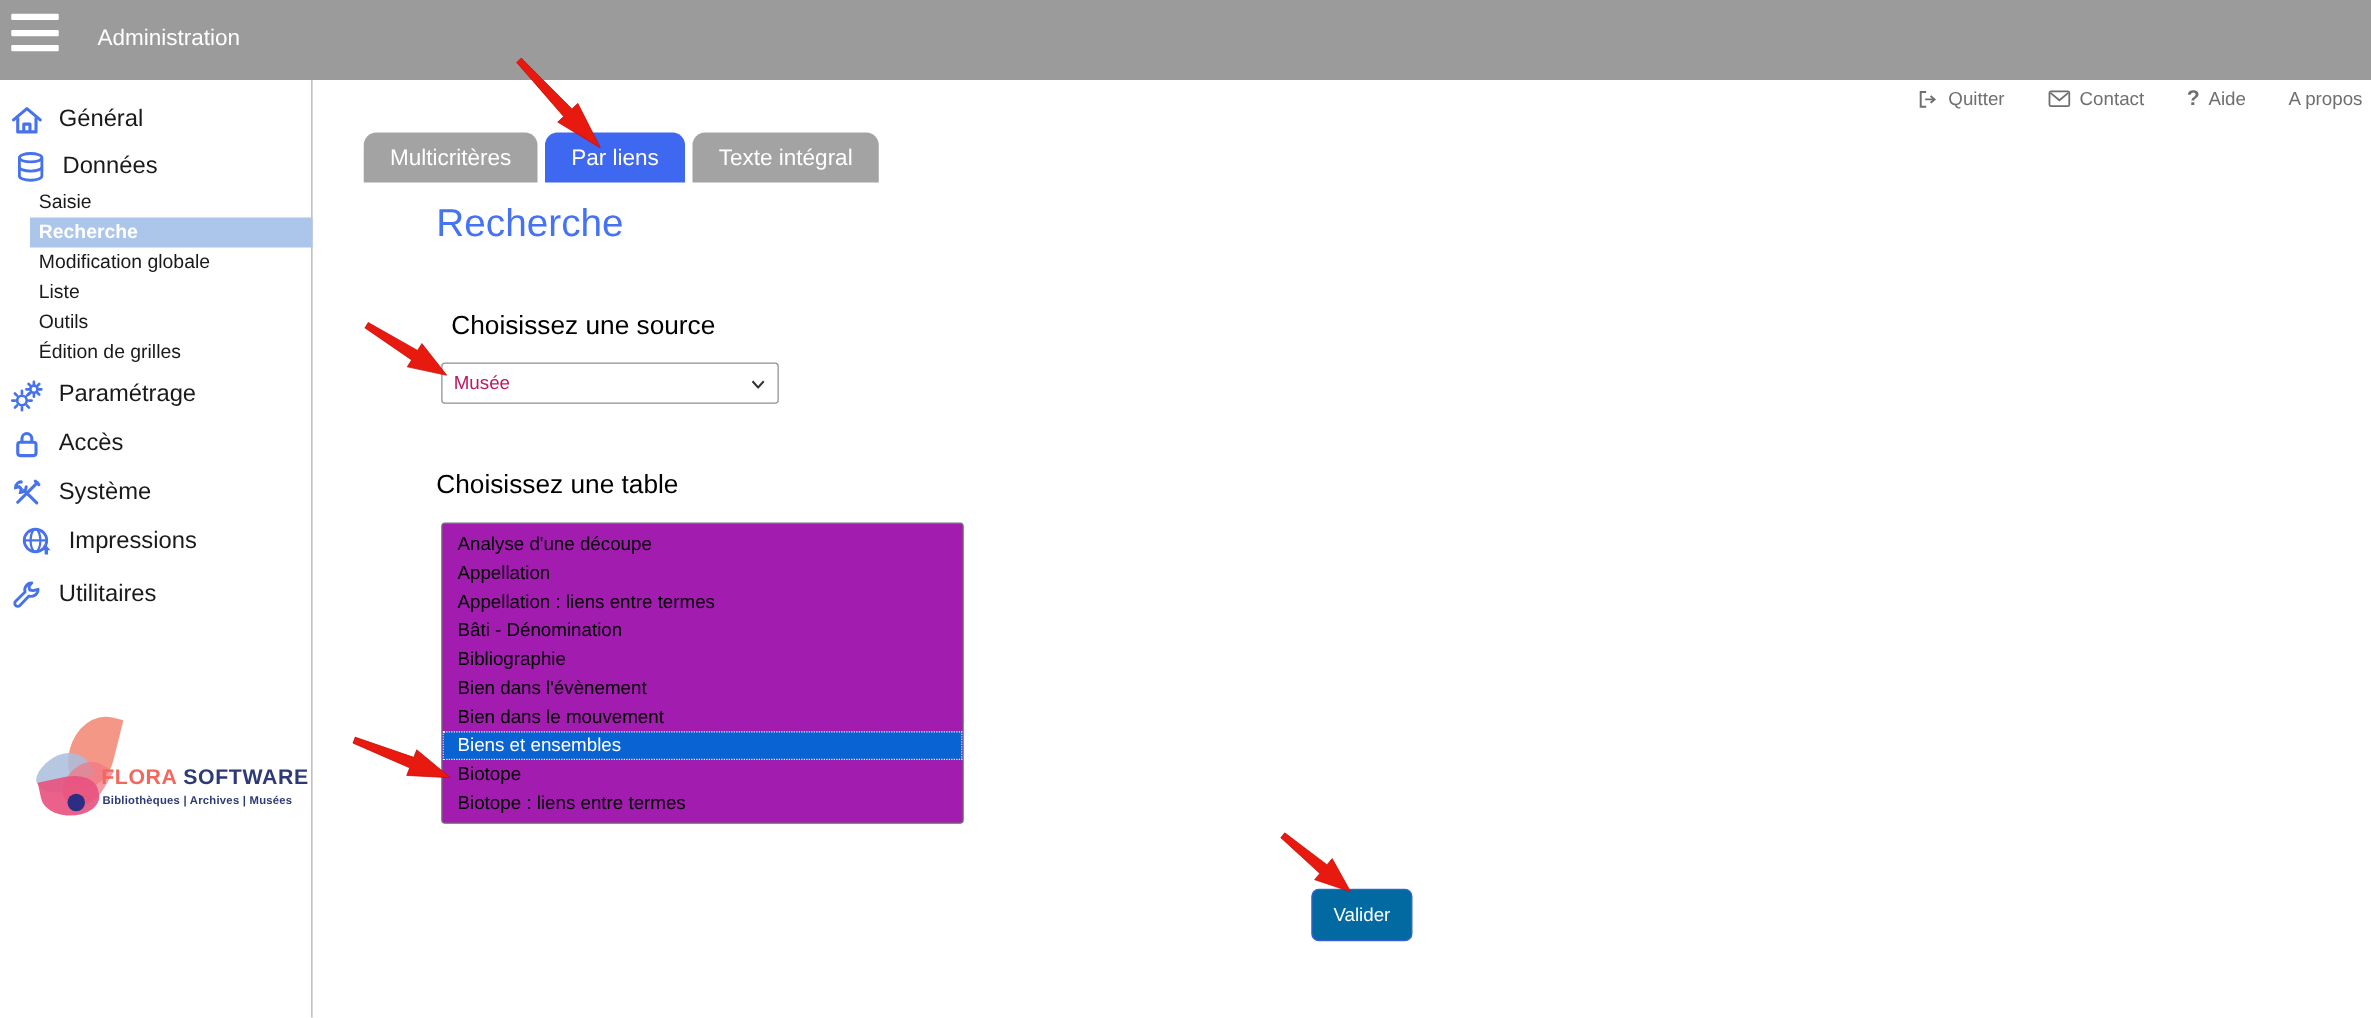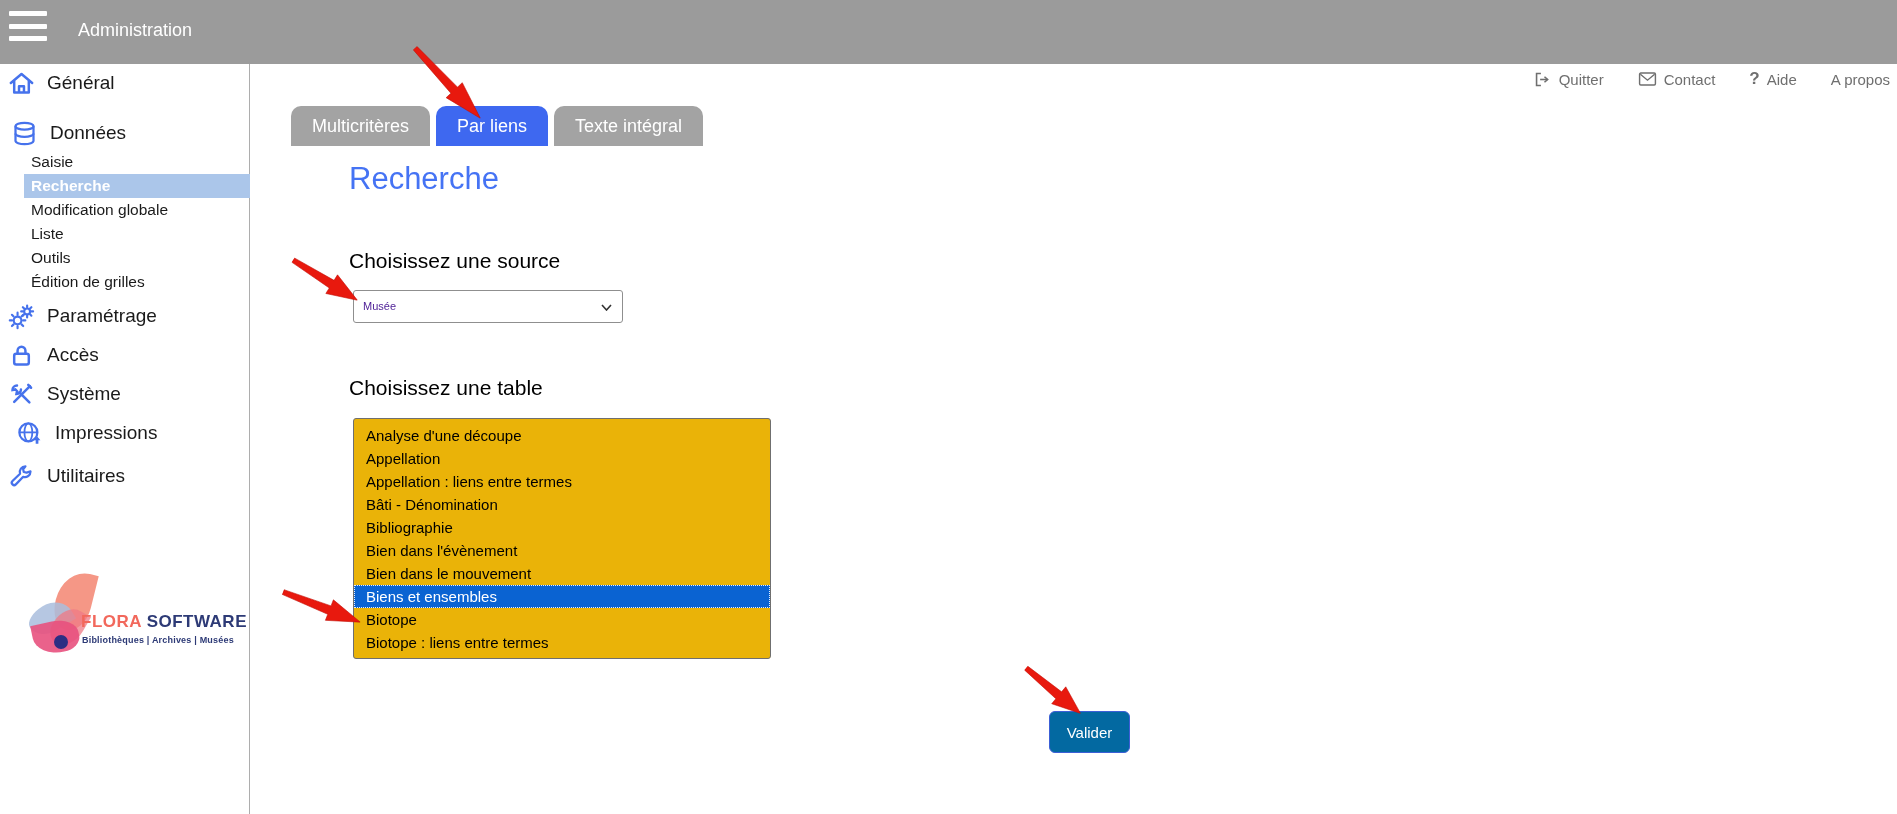--- a/index.html
+++ b/index.html
@@ -58,29 +58,29 @@
   
   .tabs { position:absolute; left:291px; top:106px; display:flex; gap:6px; }
   .tab { height:40px; line-height:40px; padding:0 21px; background:#a3a3a3; color:#fff;
     font-size:18px; border-radius:10px 10px 0 0; cursor:pointer; white-space:nowrap; }
   .tab.active { background:#3e68f0; }
 
   .page-title { position:absolute; left:349px; top:161px; font-size:31px;
     color:#4573f4; font-weight:400; }
 
   .field-label { position:absolute; left:349px; font-size:21px; color:#000; }
-  .lbl-source { top:249px; } .lbl-table { top:376px; }
+  .lbl-source { top:249px;margin-left:12px; } .lbl-table { top:376px; }
 
   .select-box { position:absolute; left:353px; top:290px; width:270px; height:33px;
-    border:1px solid #8f8f8f; border-radius:3px; background:#fff; font-size:11px;
-    line-height:31px; padding-left:9px; color:#4c1d95; cursor:pointer; }
+    border:1px solid #8f8f8f; border-radius:3px; background:#fff; font-size:15px;
+    line-height:31px; padding-left:9px; color:#be185d; cursor:pointer; }
   .select-box svg { position:absolute; right:10px; top:13px; }
 
   .listbox { position:absolute; left:353px; top:418px; width:418px; height:241px;
-    border:1px solid #6f6f6f; border-radius:3px; background:#eab308; overflow:hidden;
+    border:1px solid #6f6f6f; border-radius:3px; background:#a21caf; overflow:hidden;
     padding-top:5px; }
   .listbox .row { height:23px; line-height:22px; padding-left:11px; font-size:15px;
     color:#000; border:1px dotted transparent; cursor:pointer; white-space:nowrap; }
   .listbox .row.selected { background:#0a63d2; color:#fff;
     border-color:rgba(255,255,255,.9); }
 
   .valider-btn { position:absolute; left:1049px; top:711px; width:81px; height:42px;
     background:#0369a1; border:1px solid #3c5fd6; border-radius:6px; color:#fff;
     font-size:15px; display:flex; align-items:center; justify-content:center; cursor:pointer; }
 
@@ -125,21 +125,21 @@
     <span class="qmark">?</span>
     <span>Aide</span>
   </div>
   <div class="item">
     <span>A propos</span>
   </div>
 </div>
 
 <div class="sidebar">
 
-  <div class="nav-item" style="top:0;">
+  <div class="nav-item" style="top:13px;">
     <svg width="27" height="27" viewBox="0 0 24 24">
       <polyline points="2.5 11.5 12 3.5 21.5 11.5" fill="none" stroke="#4672ec" stroke-width="2.2" stroke-linecap="round" stroke-linejoin="round"></polyline>
       <path d="M5.5 9.8 V20 H18.5 V9.8" fill="none" stroke="#4672ec" stroke-width="2.2" stroke-linejoin="round"></path>
       <path d="M9.8 20 V14.5 H14.2 V20" fill="none" stroke="#4672ec" stroke-width="2.2" stroke-linejoin="round"></path>
     </svg>
     <span>Général</span>
   </div>
 
   <div class="nav-item" style="top:50px;padding-left:11px;">
     <svg width="27" height="27" viewBox="0 0 24 24">

